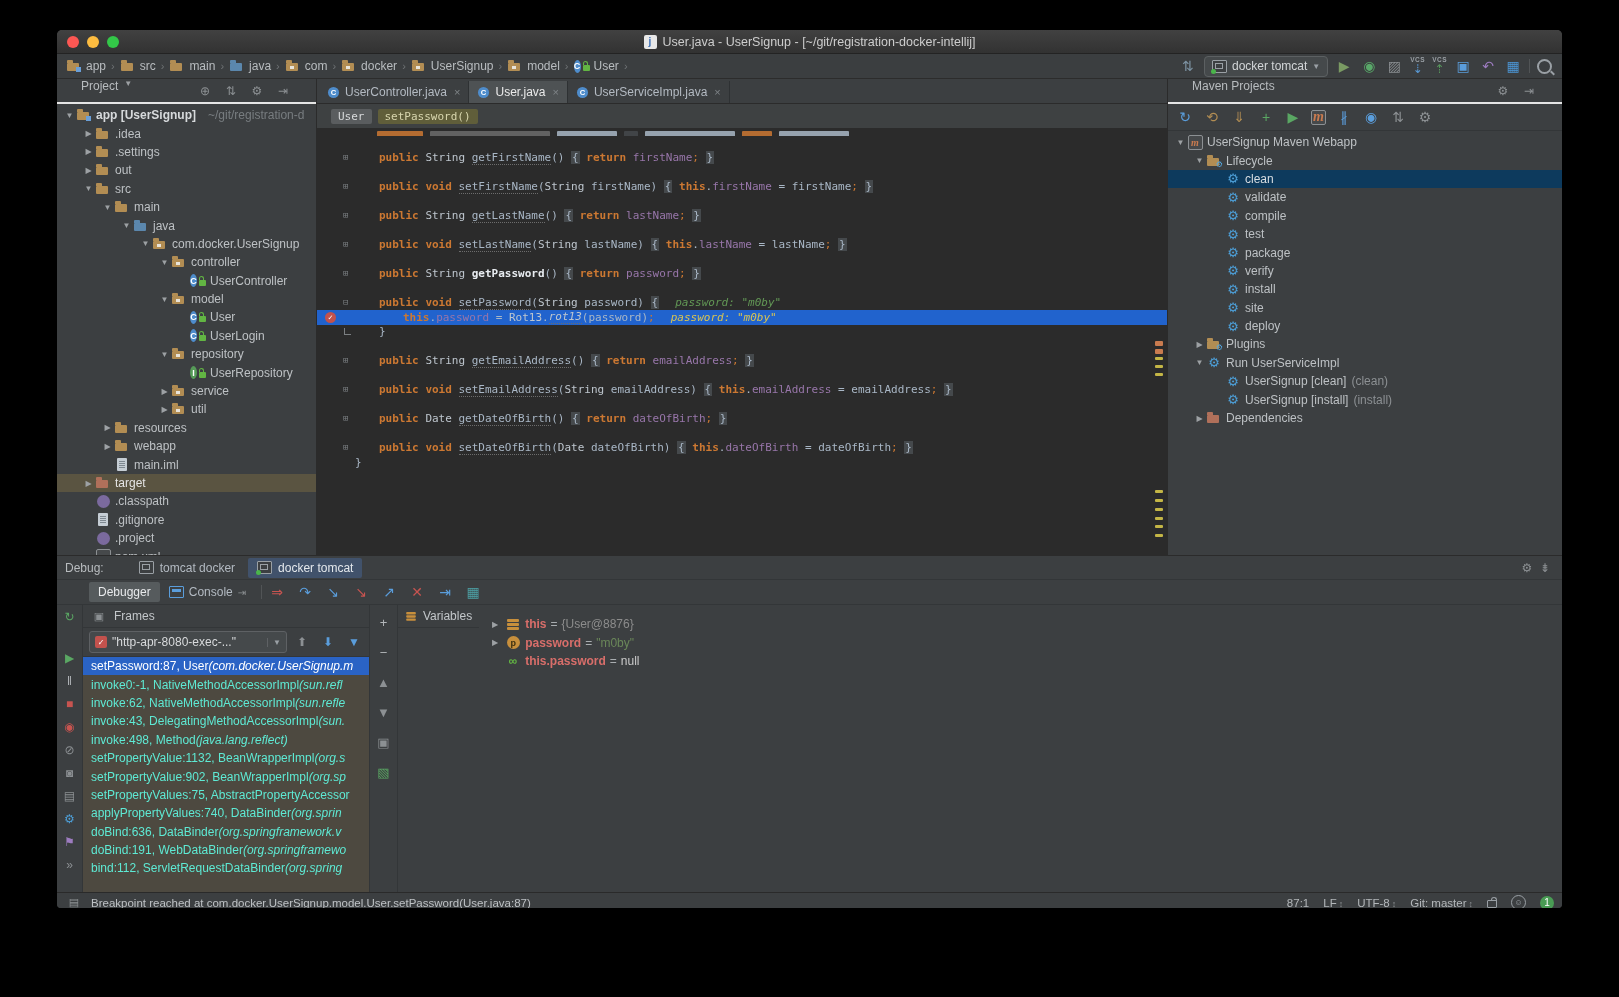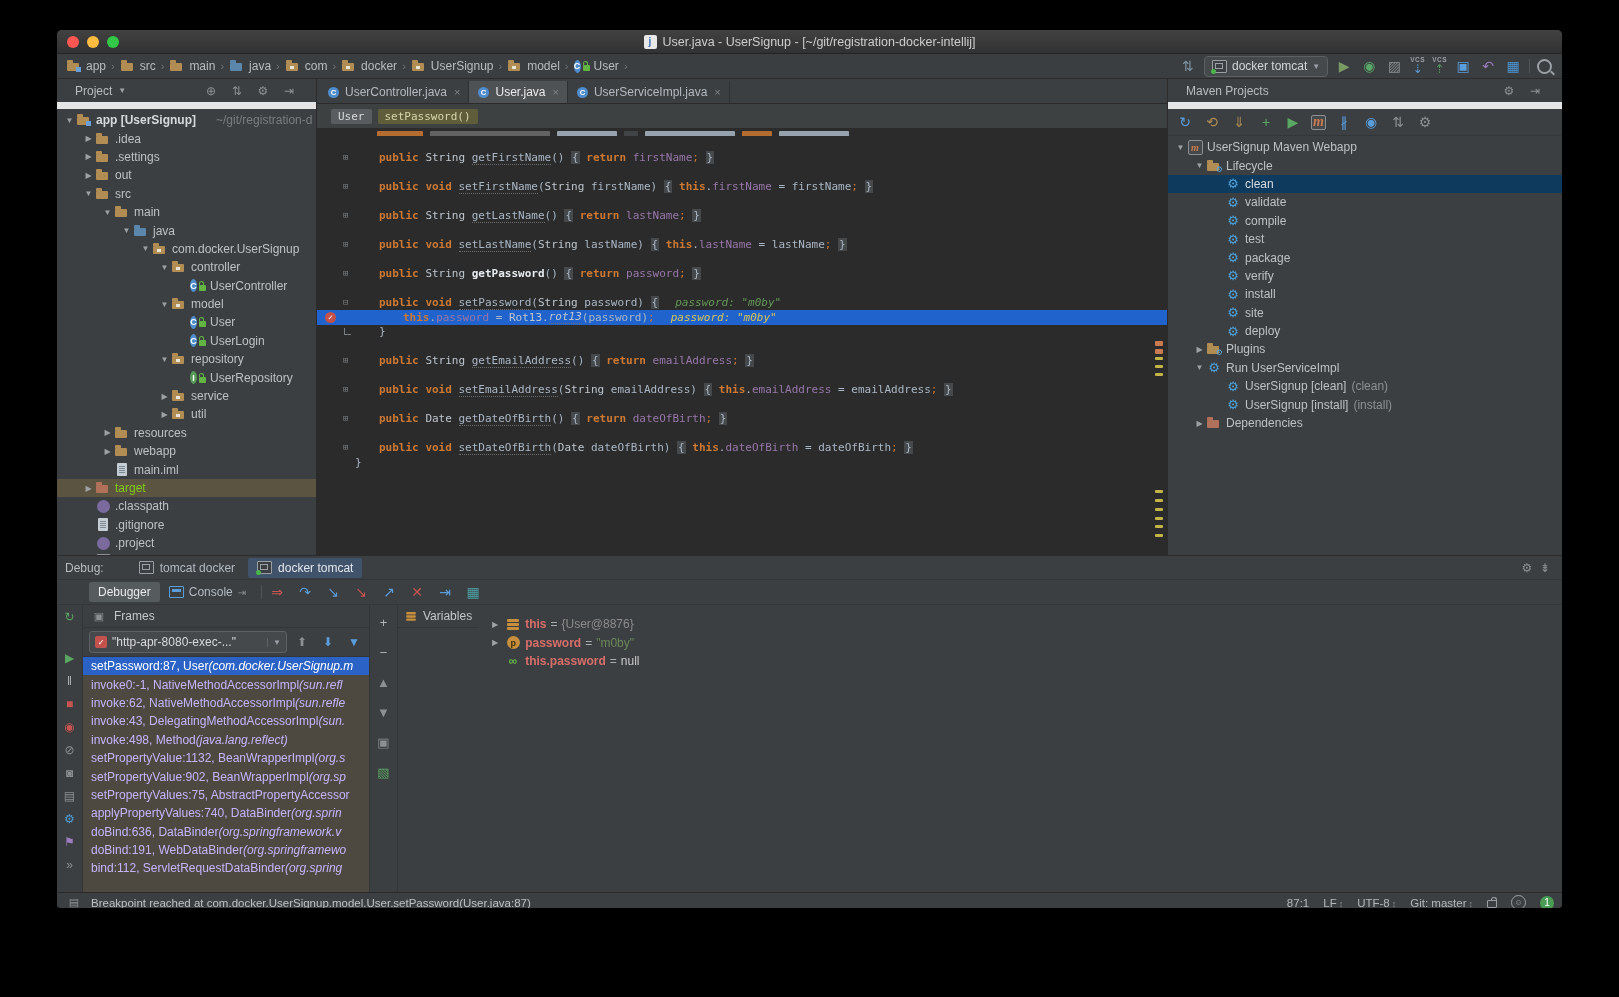--- a/index.html
+++ b/index.html
@@ -27,31 +27,31 @@
   .winic.green::after{content:'';position:absolute;left:-2px;bottom:-2px;width:5px;height:5px;border-radius:50%;background:#4ab54a;}
   .tbi{display:inline-flex;align-items:center;justify-content:center;width:18px;height:18px;font-size:14px;line-height:1;}
   .vcsw{display:inline-flex;flex-direction:column;align-items:center;line-height:1;}
   .vcsw b{font-size:6.5px;color:#9aa0a5;letter-spacing:.5px;}
   .lens{position:relative;width:11px;height:11px;border:2px solid #9aa0a5;border-radius:50%;}
   .lens::after{content:'';position:absolute;width:5px;height:2px;background:#9aa0a5;transform:rotate(45deg);right:-5px;bottom:-2px;}
   .sep{width:1px;height:14px;background:#515456;}
   
   .main{display:flex;height:476px;}
   .proj{width:259px;background:#3c3f41;border-right:1px solid #2b2b2b;display:flex;flex-direction:column;}
-  .panelhead{height:23px;display:flex;align-items:center;padding:0 18px;color:#b8bcbf;border-bottom:7px solid #e5e5e5;}
+  .panelhead{height:23px;display:flex;padding:0 24px;color:#b8bcbf;border-bottom:2px solid #e5e5e5;}
   .panelhead .ph-icons{margin-left:auto;display:flex;gap:8px;align-items:center;color:#8c9093;font-size:12px;}
   .tree{flex:1;overflow:hidden;padding-top:2px;}
   .trow{display:flex;align-items:center;height:18.4px;white-space:nowrap;color:#bdc1c4;}
   .tw{width:13px;font-size:8px;color:#9da1a4;text-align:center;flex:none;}
   .tl{margin-left:4px;}
   .tl.b{font-weight:bold;color:#d7dadc;}
-  .tsuf{color:#787d80;margin-left:20px;}
+  .tsuf{color:#787d80;margin-left:12px;}
   .tsufi{color:#8c9093;margin-left:5px;}
   .sel-target{background:#5a5441;}
-  .sel-target .tl{color:#84cc16;}
+  .sel-target .tl{color:#e5e5e5;}
   .sel-blue{background:#0d3a5d;}
   .sel-blue .tl{color:#d8dde2;}
   
   .ic{position:relative;width:16px;height:16px;flex:none;display:inline-flex;align-items:center;justify-content:center;}
   .fshape::before{content:'';position:absolute;left:1px;top:5px;width:12px;height:8px;background:var(--fc,#b28d53);border-radius:1px;}
   .fshape::after{content:'';position:absolute;left:1px;top:2px;width:6px;height:3px;background:var(--fc,#b28d53);border-radius:1px 1px 0 0;}
   .ic .dot{position:absolute;left:5px;top:8px;width:4px;height:3px;background:#e8e4da;z-index:1;}
   .ic .sq{position:absolute;right:1px;bottom:2px;width:5px;height:5px;background:#6a9fd8;z-index:1;}
   .ic .mini{position:absolute;right:-1px;bottom:0;font-size:8px;color:#55a7e0;z-index:1;}
   .circ{width:13px;height:13px;border-radius:50%;background:#4e8ccb;color:#fff;font:bold 9px "Liberation Sans",sans-serif;
@@ -118,21 +118,21 @@
   .dbody{flex:1;display:flex;position:relative;min-height:0;}
   .dstrip{width:25px;flex:none;display:flex;flex-direction:column;align-items:center;gap:7px;padding-top:4px;border-right:1px solid #333638;}
   .dstrip .tbi{width:16px;height:16px;font-size:12px;}
   .frames{width:286px;flex:none;display:flex;flex-direction:column;border-right:1px solid #333638;min-height:0;}
   .subhead{height:22px;display:flex;align-items:center;gap:6px;padding:0 7px;color:#c3c7ca;border-bottom:1px solid #333638;background:#3c3f41;}
   .threadrow{height:28px;display:flex;align-items:center;gap:6px;padding:0 6px;border-bottom:1px solid #333638;}
   .combo{flex:1;display:flex;align-items:center;gap:5px;height:20px;background:#45494b;border:1px solid #5e6164;border-radius:3px;padding:0 5px;color:#d8dadc;min-width:0;}
   .combo .arr{margin-left:auto;border-left:1px solid #5e6164;padding-left:5px;color:#9aa0a5;font-size:8px;}
   .thrico{width:12px;height:12px;border-radius:2px;background:#c3524d;color:#fff;font-size:8px;display:flex;align-items:center;justify-content:center;flex:none;}
   .flist{flex:1;background:#4d4940;overflow:hidden;}
-  .frow{height:18.4px;display:flex;align-items:center;padding:0 8px;color:#c4b5fd;white-space:nowrap;overflow:hidden;font-size:12px;}
+  .frow{height:18.4px;display:flex;align-items:center;padding:0 8px;color:#5eead4;white-space:nowrap;overflow:hidden;font-size:12px;}
   .frow .fp{font-style:italic;}
   .frow.fsel{background:#2a63c5;color:#fff;}
   .mstrip{width:27px;flex:none;display:flex;flex-direction:column;align-items:center;gap:12px;padding-top:8px;border-right:1px solid #333638;color:#9aa0a5;}
   .vars{flex:1;display:flex;flex-direction:row;min-width:0;}
   .vlist{flex:1;padding-top:10px;}
   .vrow{height:18.5px;display:flex;align-items:center;padding-left:10px;gap:4px;}
   .vrow .tw{width:12px;}
   .vname{color:#d86e6a;font-weight:bold;}
   .veq{color:#a9adb0;}
   .v-obj{color:#8c8c8c;}

